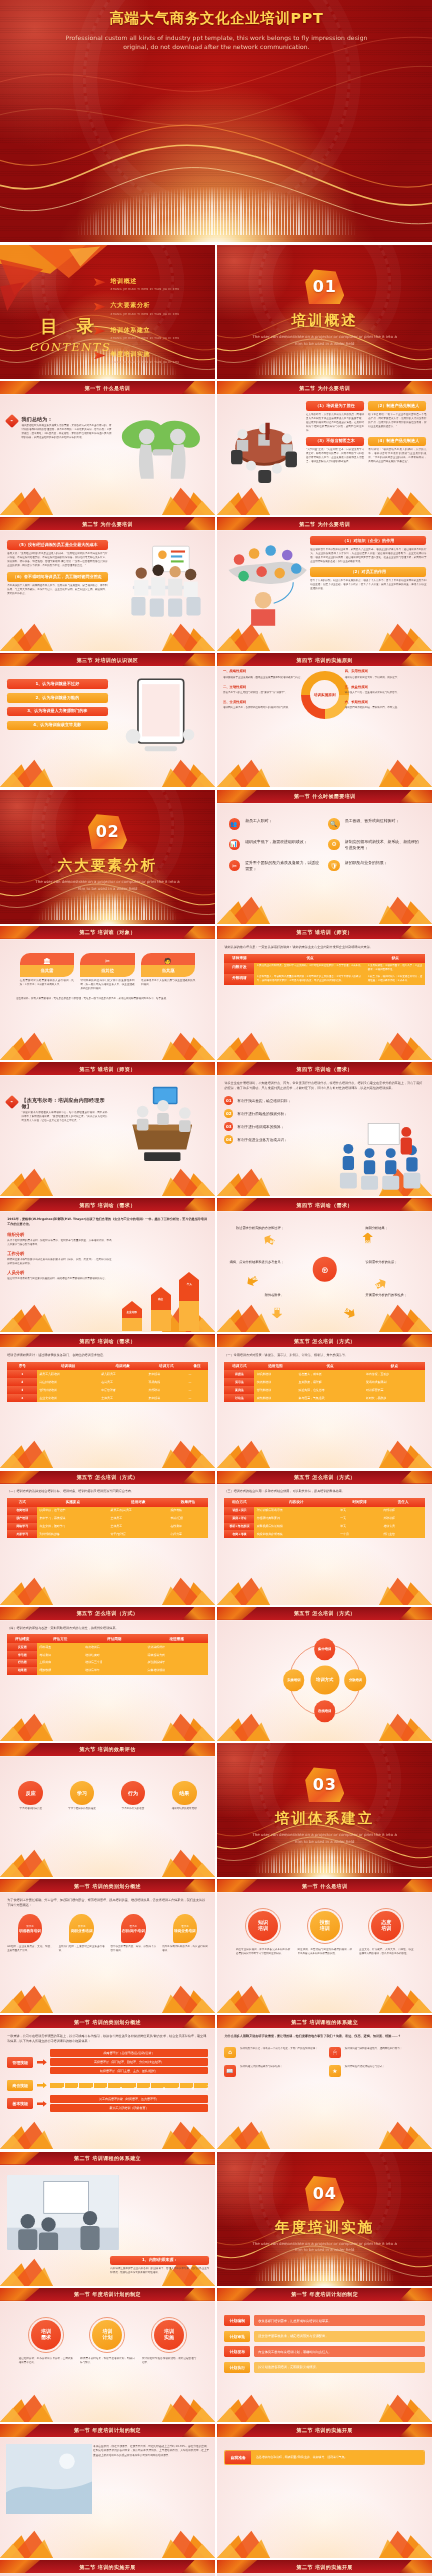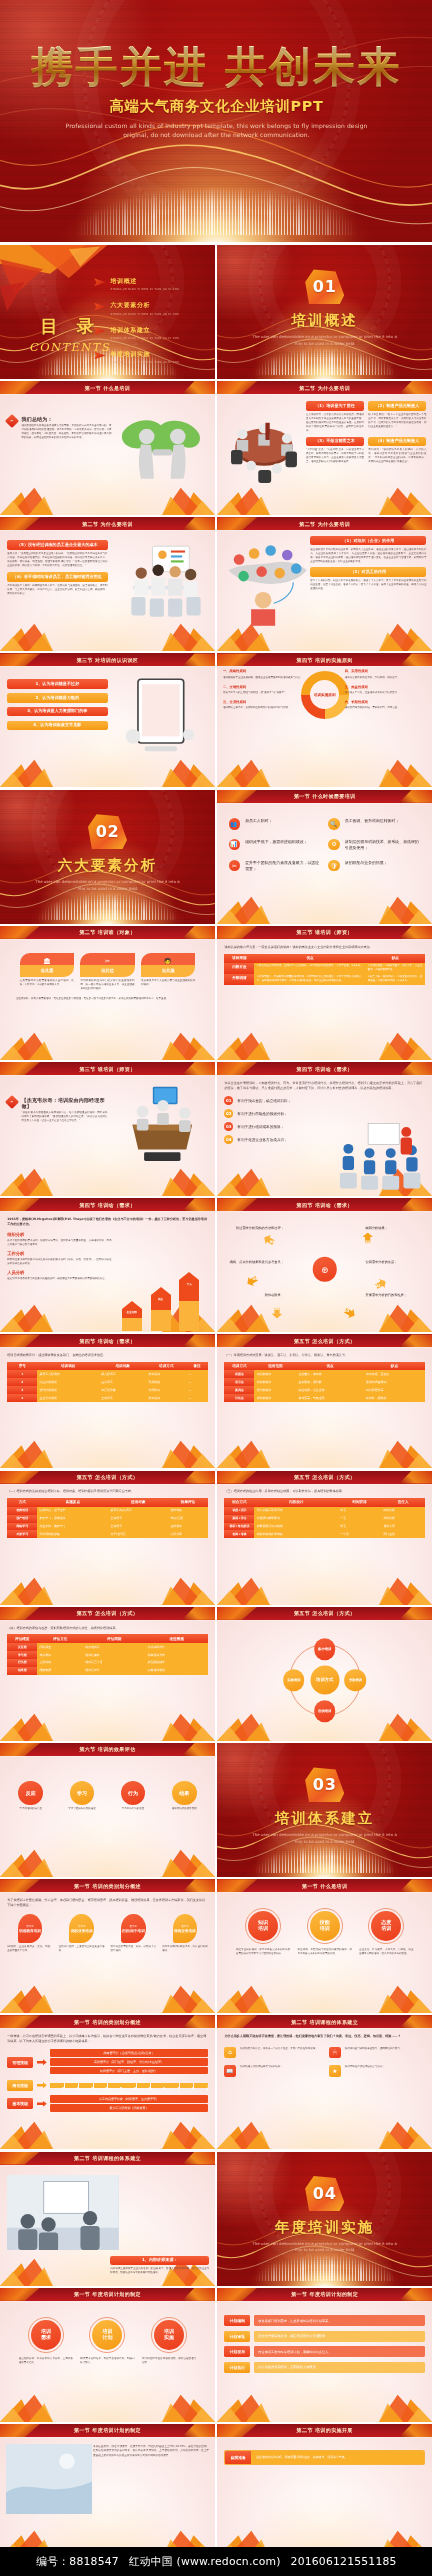--- a/index.html
+++ b/index.html
@@ -216,21 +216,20 @@
           <path d="M-20,250 C90,300 150,180 300,205 C450,230 520,320 640,270" stroke="#ffd06a" stroke-width="2.2" opacity=".85"></path>
           <path d="M-20,280 C100,330 170,215 300,235 C440,258 530,340 640,300" stroke="#ffe8a8" stroke-width="1.3" opacity=".7"></path>
           <path d="M-20,215 C100,270 160,150 300,178 C450,208 530,300 640,240" stroke="#ff9a3c" stroke-width="1.6" opacity=".6"></path>
           <path d="M-20,120 C120,70 210,150 320,120 C440,88 520,30 640,60" stroke="#ff7a50" stroke-width="1.1" opacity=".35"></path>
           <path d="M-20,165 C120,120 200,200 330,165 C450,132 540,70 640,100" stroke="#ffb36a" stroke-width="1" opacity=".3"></path>
         </g>
       </svg>
     </div>
     <div class="city"></div>
     <div class="cover-inner">
-      <div class="cover-title">携手并进 共创未来</div>
       <div class="cover-sub">高端大气商务文化企业培训PPT</div>
       <div class="cover-en">Professional custom all kinds of industry ppt template, this work belongs to fly impression design original, do not download after the network communication.</div>
     </div>
   </div>
 
   <div class="grid" id="grid">
       <div class="thumb slide s-sect">
         <div class="bg-red"></div>
         <div class="gearring"></div>
         <div class="ribbons">
@@ -1636,20 +1635,15 @@
         </div>
       </div>
       <div class="thumb slide s-light">
         <div class="hdr">第二节 培训的实施开展</div>
       </div>
       <div class="thumb slide s-light">
         <div class="hdr">第二节 培训的实施开展</div>
       </div>
     </div>
 
-  <div class="footer">
-    <span>编号：8818547</span>
-    <span>红动中国 (www.redocn.com)</span>
-    <span>201606121551185</span>
-  </div>
 
 </div>
 
 
 </body></html>

